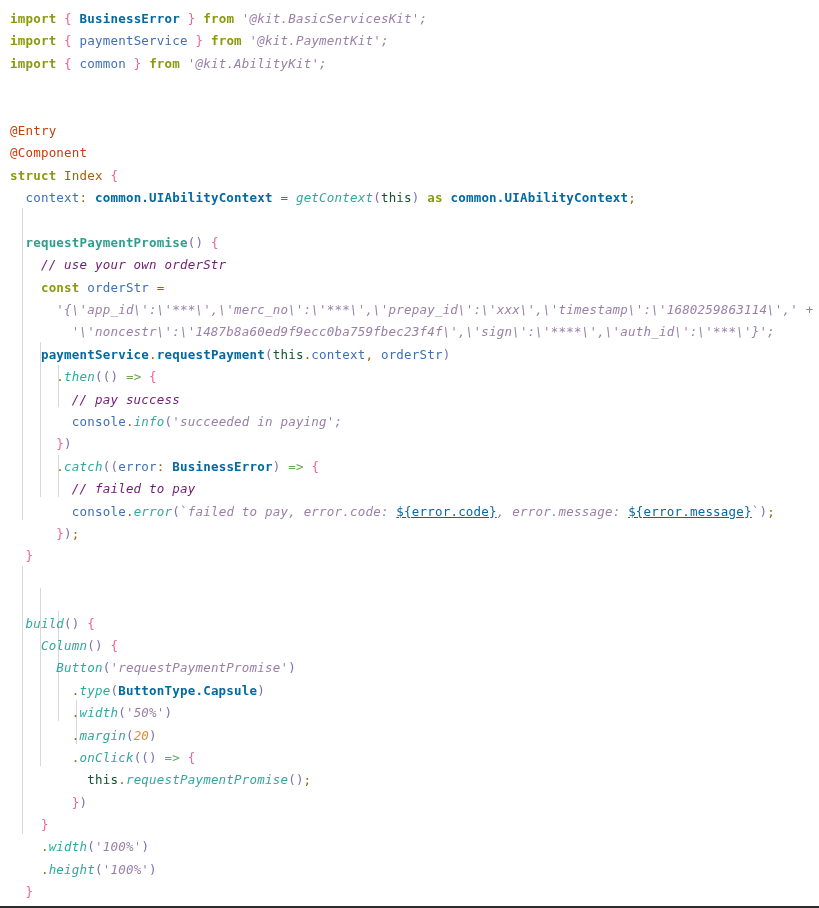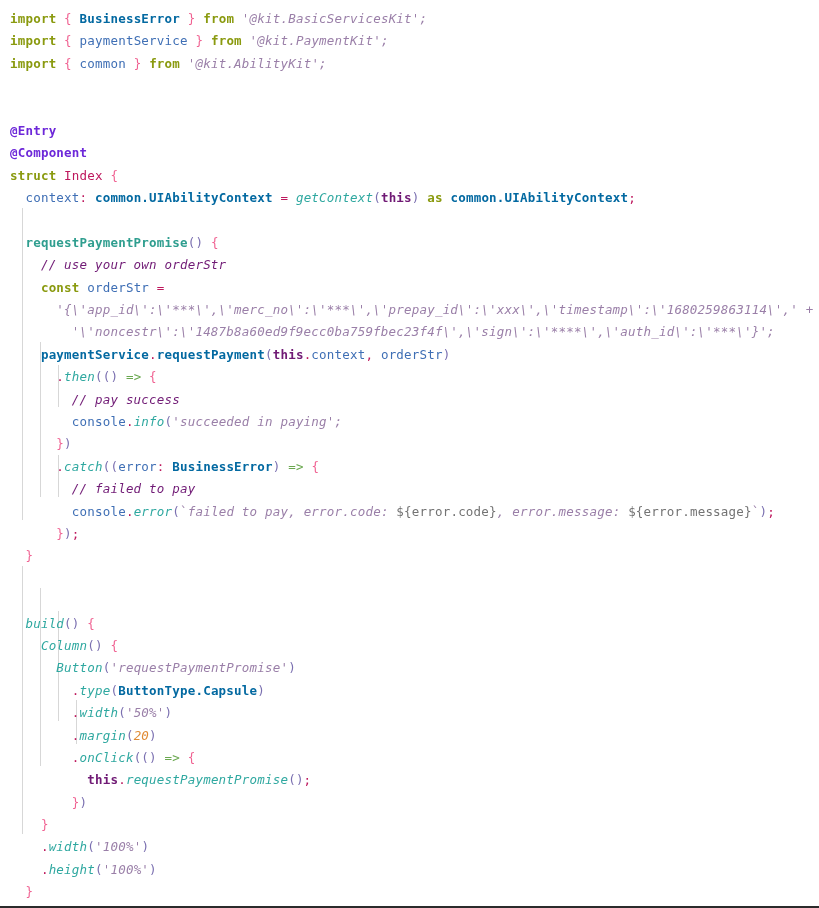--- a/index.html
+++ b/index.html
@@ -50,34 +50,34 @@
   }
   .ln {
     display: block;
     height: 22.4px;
     padding-left: 10px;
     white-space: pre;
   }
 
   
   .kw      { color: #8a9a0f; font-weight: bold; }   
-  .dec     { color: #6d28d9; font-weight: bold; }   
+  .dec     { color: #c2410c; font-weight: normal; }   
   .brace   { color: #f06292; }                      
   .paren   { color: #7a6fb0; }                      
   .type    { color: #0369a1; font-weight: bold; }   
   .ident   { color: #3f6fb5; }                      
   .str     { color: #9a7fa8; font-style: italic; }   
   .cmt     { color: #701a75; font-style: italic; }  
   .fn      { color: #2fa8a0; font-style: italic; }                      
   .fnb     { color: #2f9e8f; font-weight: bold; }   
-  .this    { color: #701a75; font-weight: bold; }   
+  .this    { color: #14532d; font-weight: normal; }   
   .num     { color: #e08a33; font-style: italic; }                      
   .op      { color: #6aa84f; }                      
-  .punc    { color: #be185d; }                      
-  .interp  { color: #737373; }                      
+  .punc    { color: #a16207; }                      
+  .interp  { color: #0369a1; text-decoration: underline; }                      
   .tick    { color: #9a7fa8; }
 </style>
 </head>
 <body>
 
 <div id="editor">
 
   <div class="guides">
     <div class="guide" style="left:22px; top:208px; height:312px;"></div>
     <div class="guide" style="left:40px; top:342px; height:155px;"></div>

